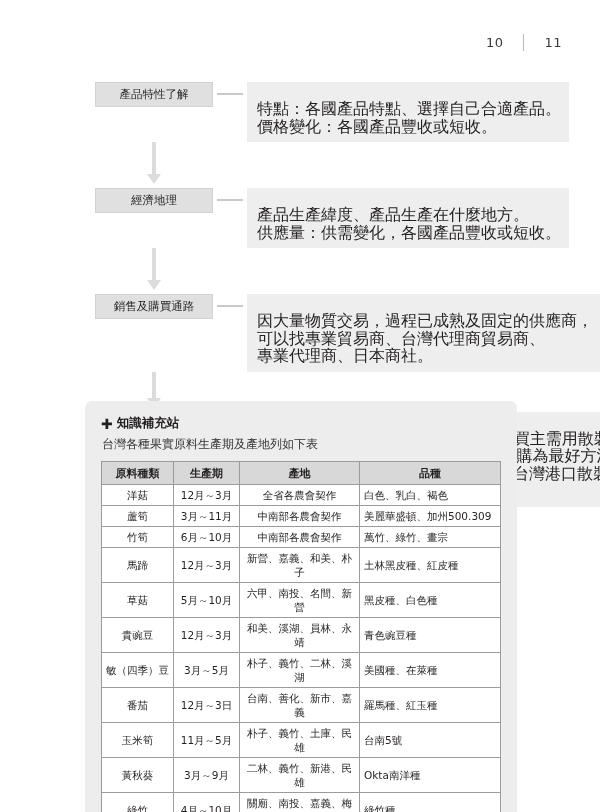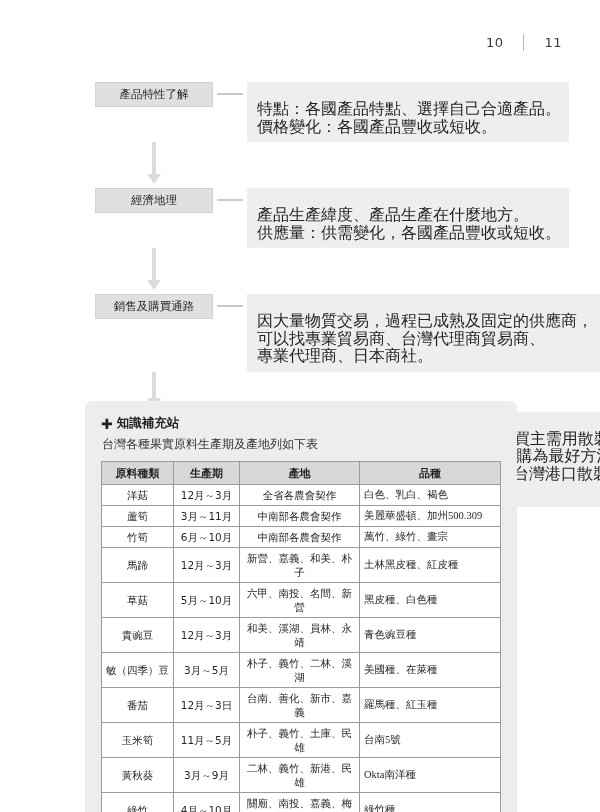--- a/index.html
+++ b/index.html
@@ -168,21 +168,21 @@
     background: #d8d8d8;
     font-weight: bold;
     text-align: center;
     font-size: 11px;
     padding: 4px 1px;
     font-family: Liberation Serif, serif;
   }
   td.c-type   { text-align: center; width: 72px; }
   td.c-period { text-align: center; width: 66px; }
   td.c-origin { text-align: center; width: 120px; }
-  td.c-variety{ text-align: left;   padding-left: 6px; font-family: Liberation Serif, serif; }
+  td.c-variety{ text-align: left;   padding-left: 6px; }
   th.c-type   { width: 72px; }
   th.c-period { width: 66px; }
   th.c-origin { width: 120px; }
 </style>
 </head>
 <body>
 
 <div class="page-header">
   <span class="page-num">10</span>
   <span class="divider"></span>

